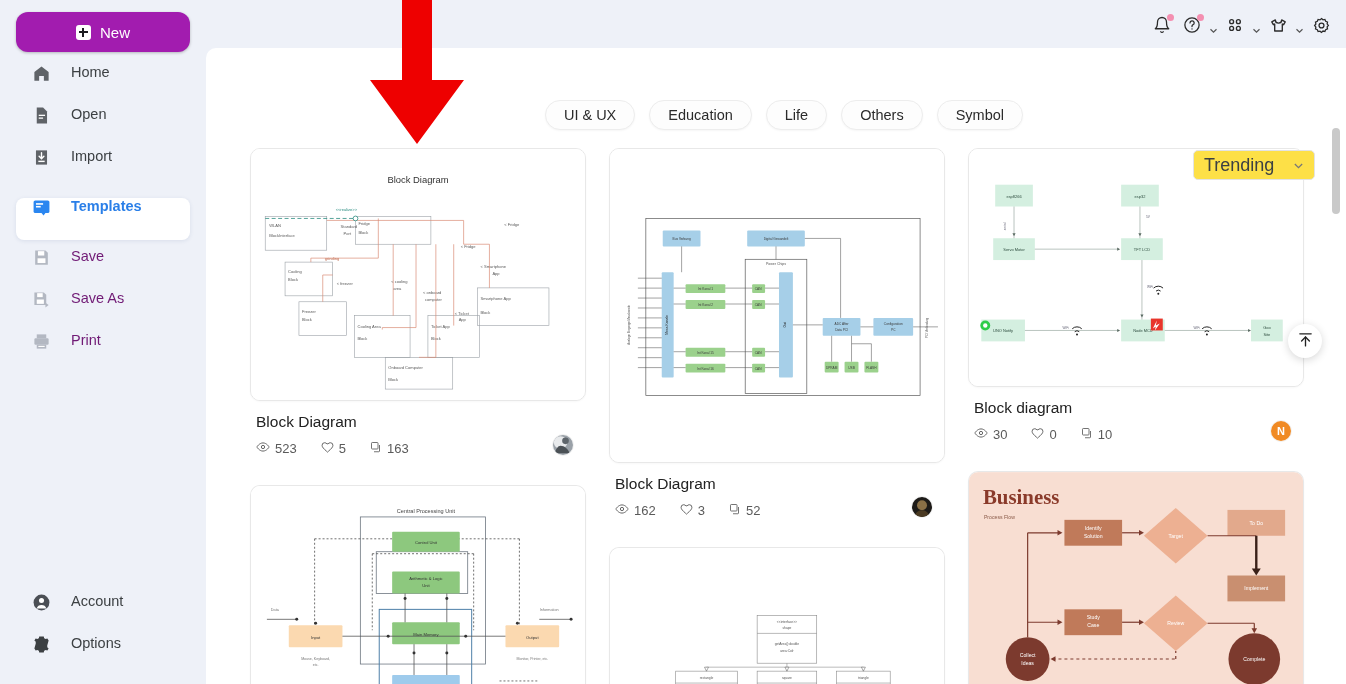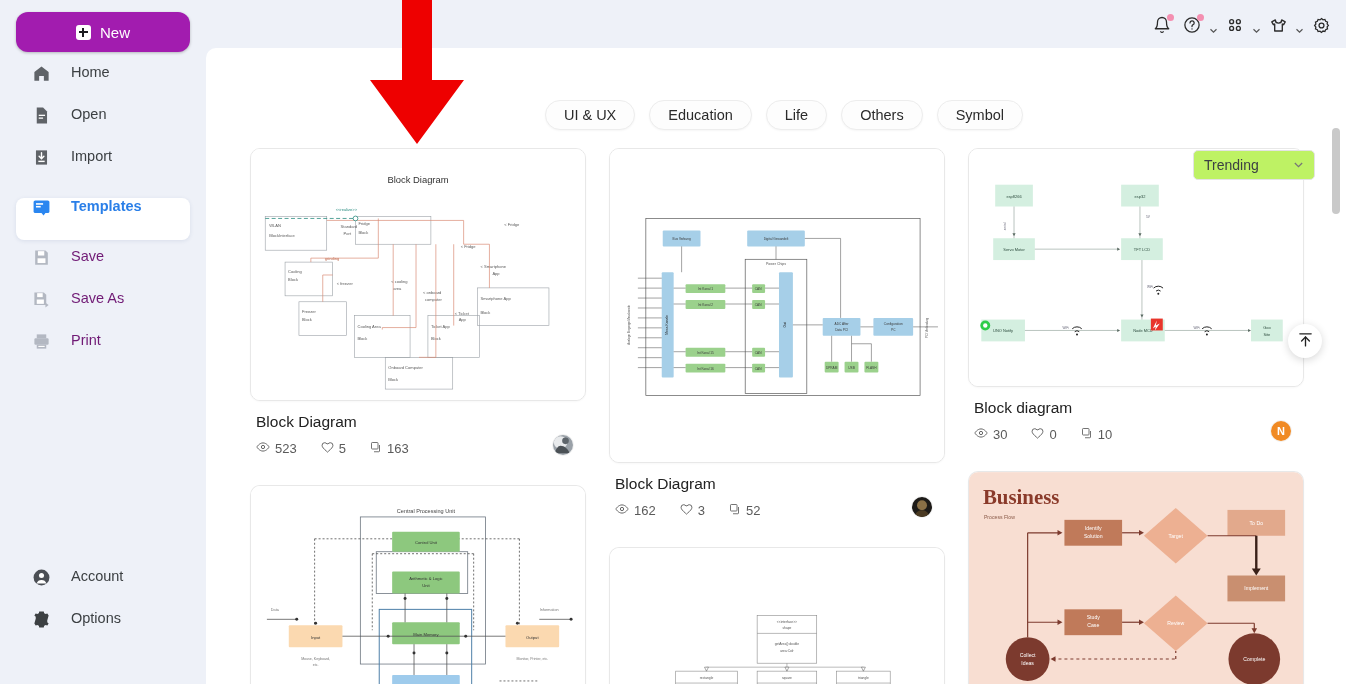--- a/index.html
+++ b/index.html
@@ -44,21 +44,21 @@
     font-size: 14.5px; color: #3c4043;
   }
   .nav-item .ic { width: 19px; height: 19px; flex: 0 0 19px; display: block; }
   .nav-item.active {
     background: #ffffff; color: #2a7fe8; font-weight: 600;
     box-shadow: 0 1px 4px rgba(30,60,120,.10);
   }
   .nav-item.disabled { color: #701a75; cursor: default; }
   .nav-gap { height: 8px; }
   .nav-spacer { flex: 1 1 auto; }
-  .sidebar-bottom { padding-bottom: 32px; }
+  .sidebar-bottom { padding-bottom: 7px; }
 
   
   .main { position: relative; flex: 1 1 auto; height: 684px; background: #eef1f8; }
   .panel {
     position: absolute; left: 0; top: 48px; right: 0; bottom: 0;
     background: #fff;
     border-top-left-radius: 10px;
     overflow: hidden;
   }
 
@@ -80,23 +80,23 @@
     height: 30px; padding: 0 18px; border-radius: 16px;
     background: #fdfdfd; border: 1px solid #ededed;
     display: flex; align-items: center; font-size: 14.5px; color: #2b2b2b;
     cursor: pointer; box-shadow: 0 1px 2px rgba(0,0,0,.04);
     white-space: nowrap;
   }
 
   .sortbox {
     position: absolute; right: 31px; top: 102px; z-index: 20;
     width: 122px; height: 30px; border-radius: 5px;
-    border: 1px solid #e3e3e3; background: #bef264;
+    border: 1px solid #e3e3e3; background: #fde047;
     display: flex; align-items: center; justify-content: space-between;
-    padding: 0 10px; font-size: 14px; color: #3c4043; cursor: pointer;
+    padding: 0 10px; font-size: 18px; color: #3c4043; cursor: pointer;
   }
 
   
   .grid {
     position: absolute; left: 44px; top: 100px; width: 1106px;
     display: grid; grid-template-columns: 336px 336px 336px; column-gap: 23px;
     z-index: 10;
   }
   .col { display: flex; flex-direction: column; }
   .card { margin-bottom: 10px; }

